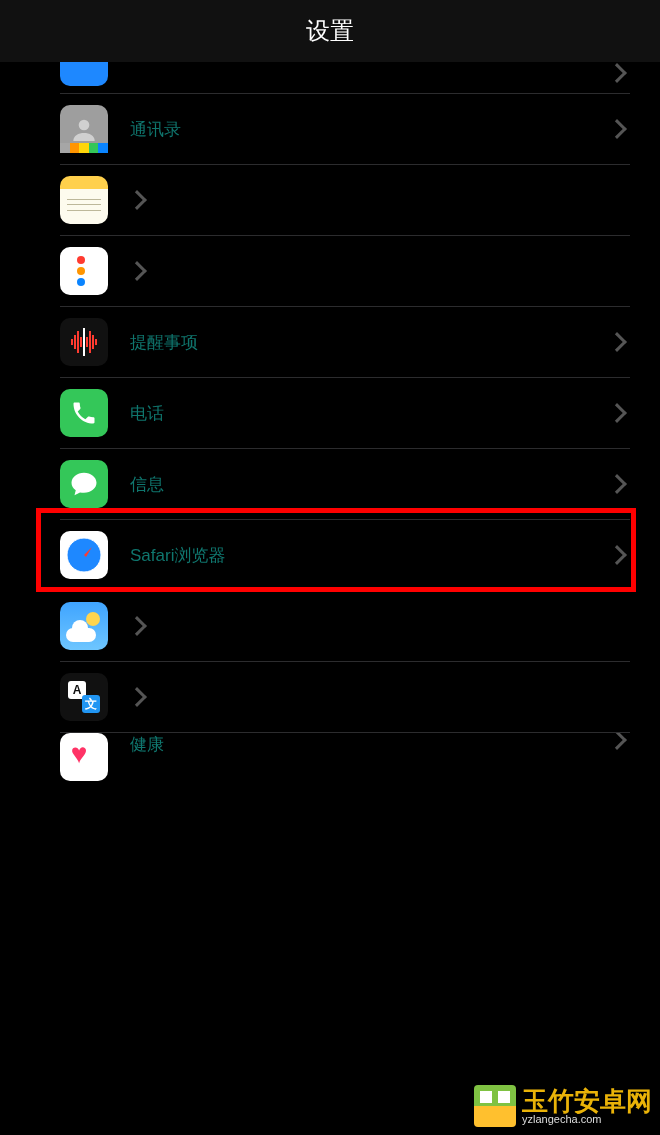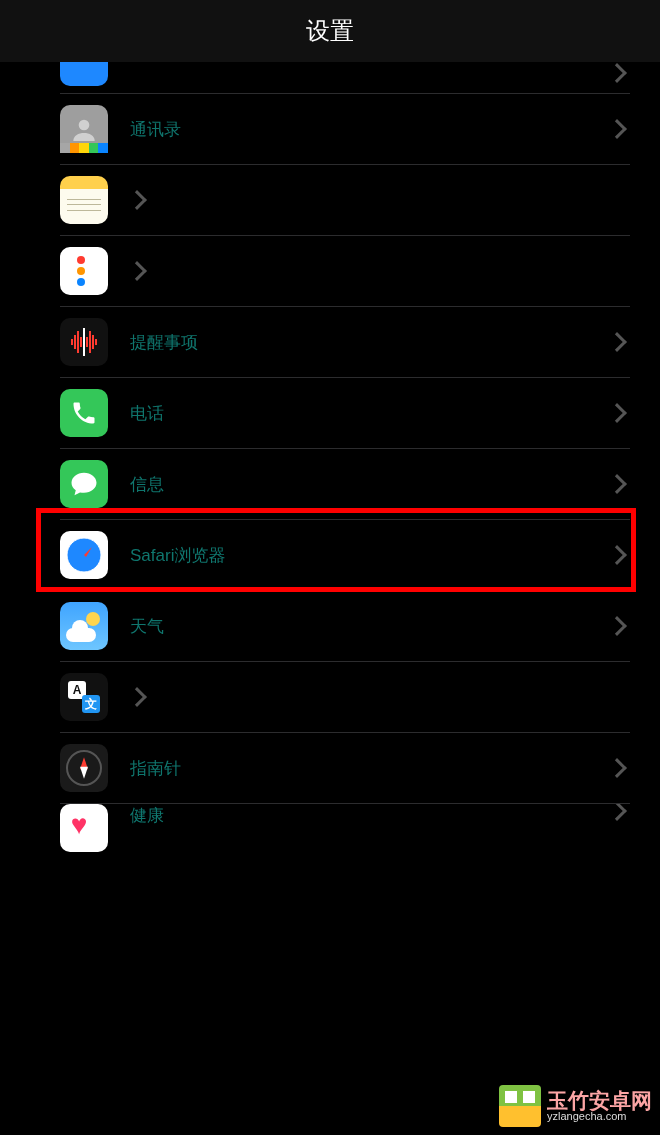--- a/index.html
+++ b/index.html
@@ -88,21 +88,21 @@
     border-radius: 4px;
     position: relative;
   }
   .wm-logo::before, .wm-logo::after {
     content: ""; position: absolute; background: #fff; width: 12px; height: 12px;
     top: 6px;
   }
   .wm-logo::before { left: 6px; }
   .wm-logo::after { right: 6px; }
   .wm-text { display: flex; flex-direction: column; line-height: 1; }
-  .wm-main { font-size: 21px; color: #fca5a5; font-weight: 700; text-shadow: 0 0 4px #000; }
+  .wm-main { font-size: 26px; color: #eab308; font-weight: 700; text-shadow: 0 0 4px #000; }
   .wm-sub { font-size: 11px; color: #ddd; text-shadow: 0 0 4px #000; }
 
   
   .i-blue { background: #1e88ff; }
   .i-contacts { background: #9e9e9e; position: relative; }
   .i-contacts svg { width: 32px; height: 32px; }
   .i-contacts .tabs { position: absolute; bottom: 0; left: 0; right: 0; height: 10px; display: flex; }
   .i-contacts .tabs div { flex: 1; }
   .i-calendar { background: #fff; color: #000; flex-direction: column; }
   .i-calendar .dots { font-size: 6px; letter-spacing: 1px; color: #d33; margin-top: 4px; }
@@ -254,40 +254,32 @@
     </div>
     <div class="label">Safari浏览器</div>
     <div class="chevron"></div>
   </div>
 
   <div class="row">
     <div class="app-icon i-weather">
       <div class="sun"></div>
         <div class="cloud"></div>
     </div>
-    <div class="label">天气</div>
     <div class="chevron"></div>
   </div>
 
   <div class="row">
     <div class="app-icon i-translate">
       <div class="b1">A</div>
         <div class="b2">文</div>
     </div>
     <div class="chevron"></div>
   </div>
 
 
-  <div class="row">
-    <div class="app-icon i-compass">
-      <div class="ring"></div>
-    </div>
-    <div class="label">指南针</div>
-    <div class="chevron"></div>
-  </div>
 
 
   <div class="row partial-bottom">
     <div class="app-icon i-health">
       <div class="heart">♥</div>
     </div>
     <div class="label">健康</div>
     <div class="chevron"></div>
   </div>
 

